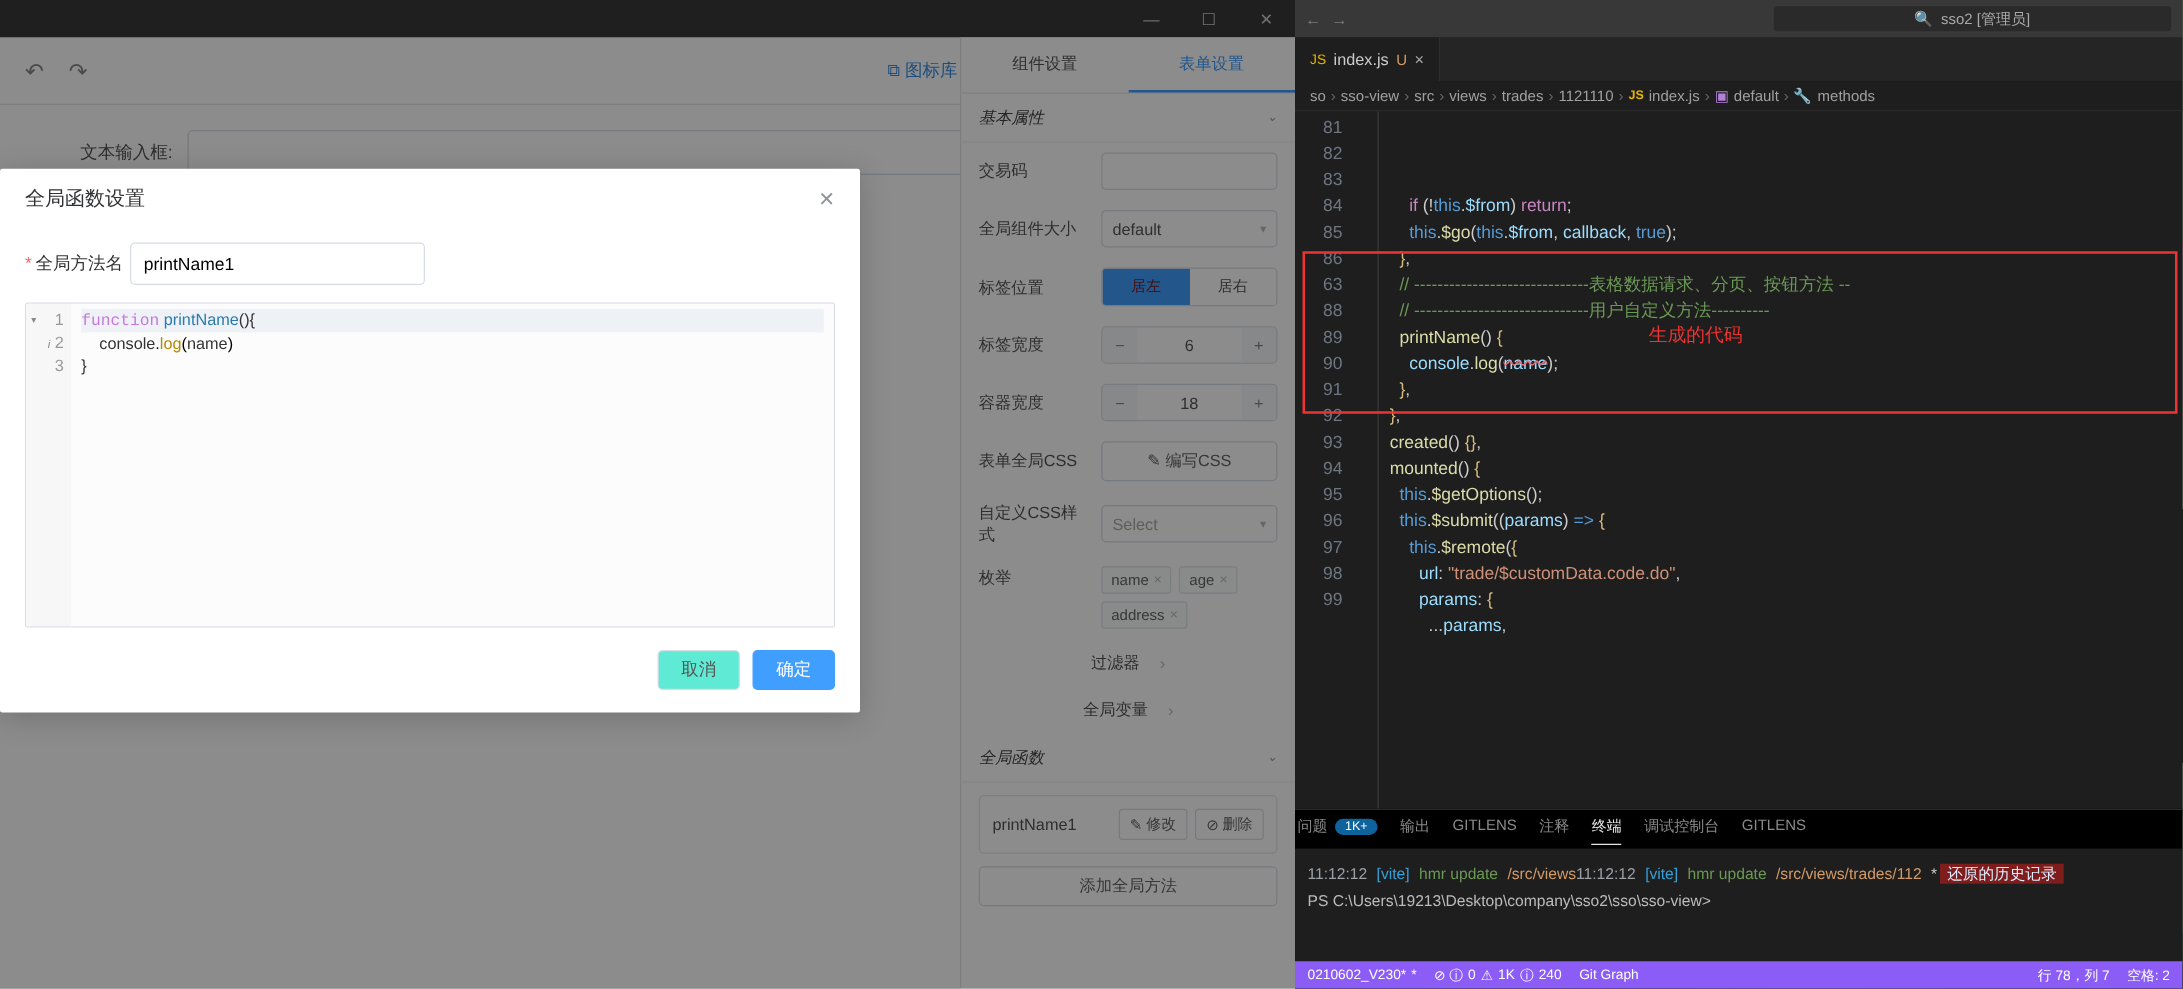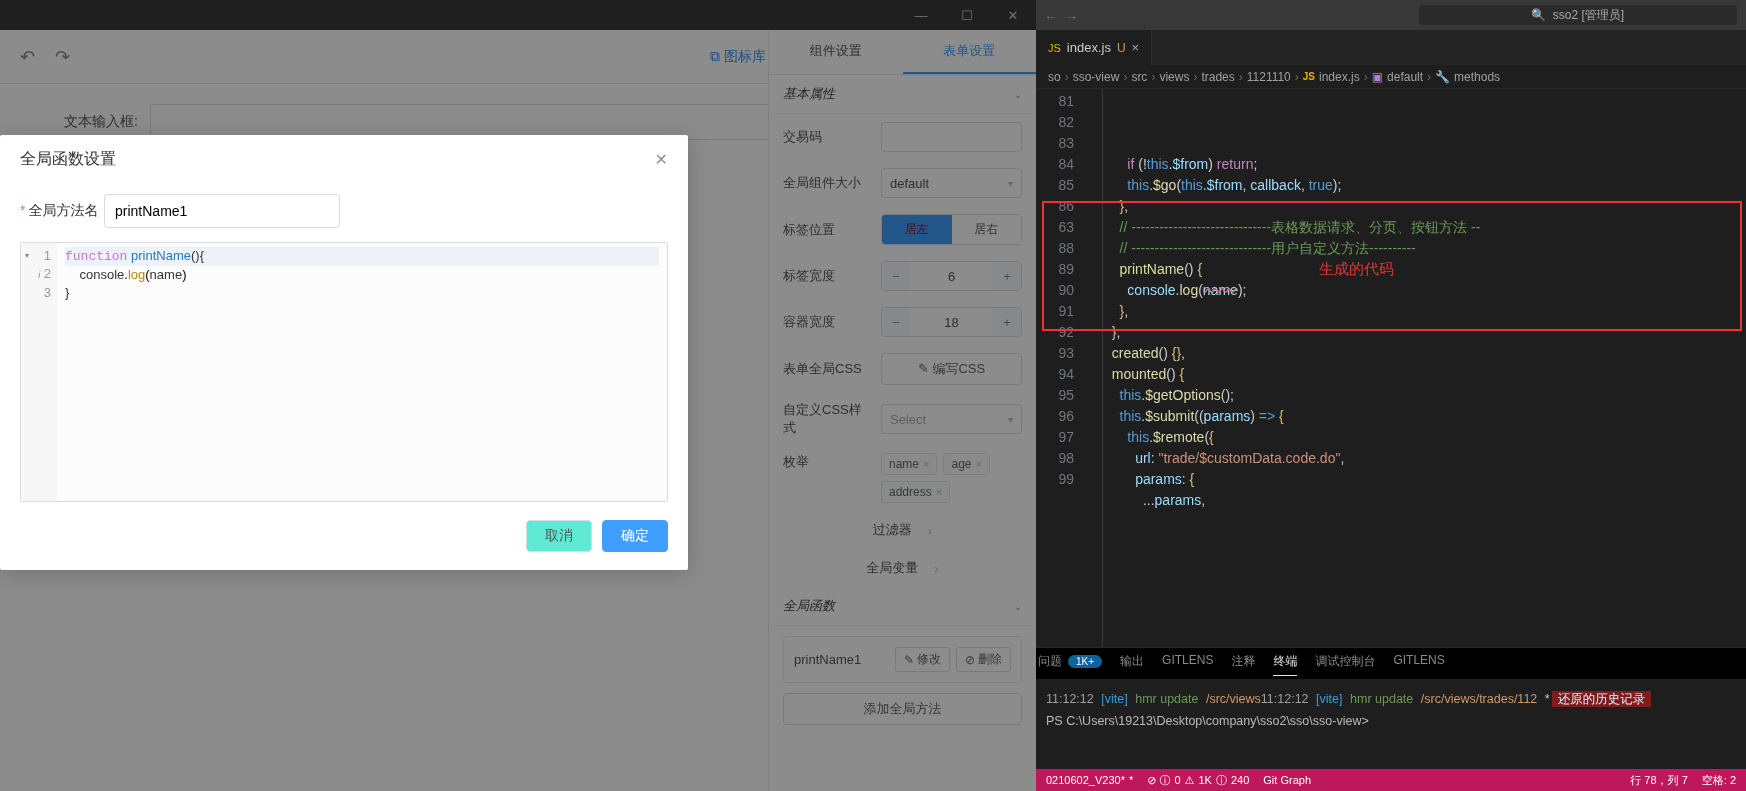--- a/index.html
+++ b/index.html
@@ -118,21 +118,21 @@
 .terminal { height: 90px; background: #1e1e1e; padding: 6px 10px; font-family: Consolas, monospace; font-size: 12.5px; color: #cccccc; overflow: hidden; }
 .term-time { color: #9aa0a6; }
 .term-vite { color: #35a0d8; }
 .term-hmr { color: #6a9955; }
 .term-path { color: #d19a66; }
 .term-restore { display: inline-block; margin-top: 6px; }
 .term-restore .ast { color: #ccc; margin-right: 2px; }
 .term-restore .lnk { background: #7f1d1d; color: #dbeeff; padding: 1px 6px; }
 .term-prompt { color: #bbb; display: block; margin-top: 6px; }
 .statusbar { height: 22px; background: #16496b; display: flex; align-items: center; font-size: 11px; color: #fff; overflow: hidden; white-space: nowrap; }
-.statusbar.orange { background: #be185d; }
+.statusbar.orange { background: #8b5cf6; }
 .statusbar .sb-l, .statusbar .sb-r { display: flex; align-items: center; gap: 14px; padding: 0 10px; }
 .statusbar .sb-r { margin-left: auto; }
 .statusbar .sb-item { display: inline-flex; align-items: center; gap: 4px; }
 .mod-star::after { content: "*"; color: #fff; }
 
 
 .bg-strip { position: absolute; left: 1036px; right: 0; bottom: 0; height: 44px;
   background: linear-gradient(120deg,#3a4a55,#2a343b 30%,#5a6a74 60%,#1f262b);
   z-index: -1;
 }

